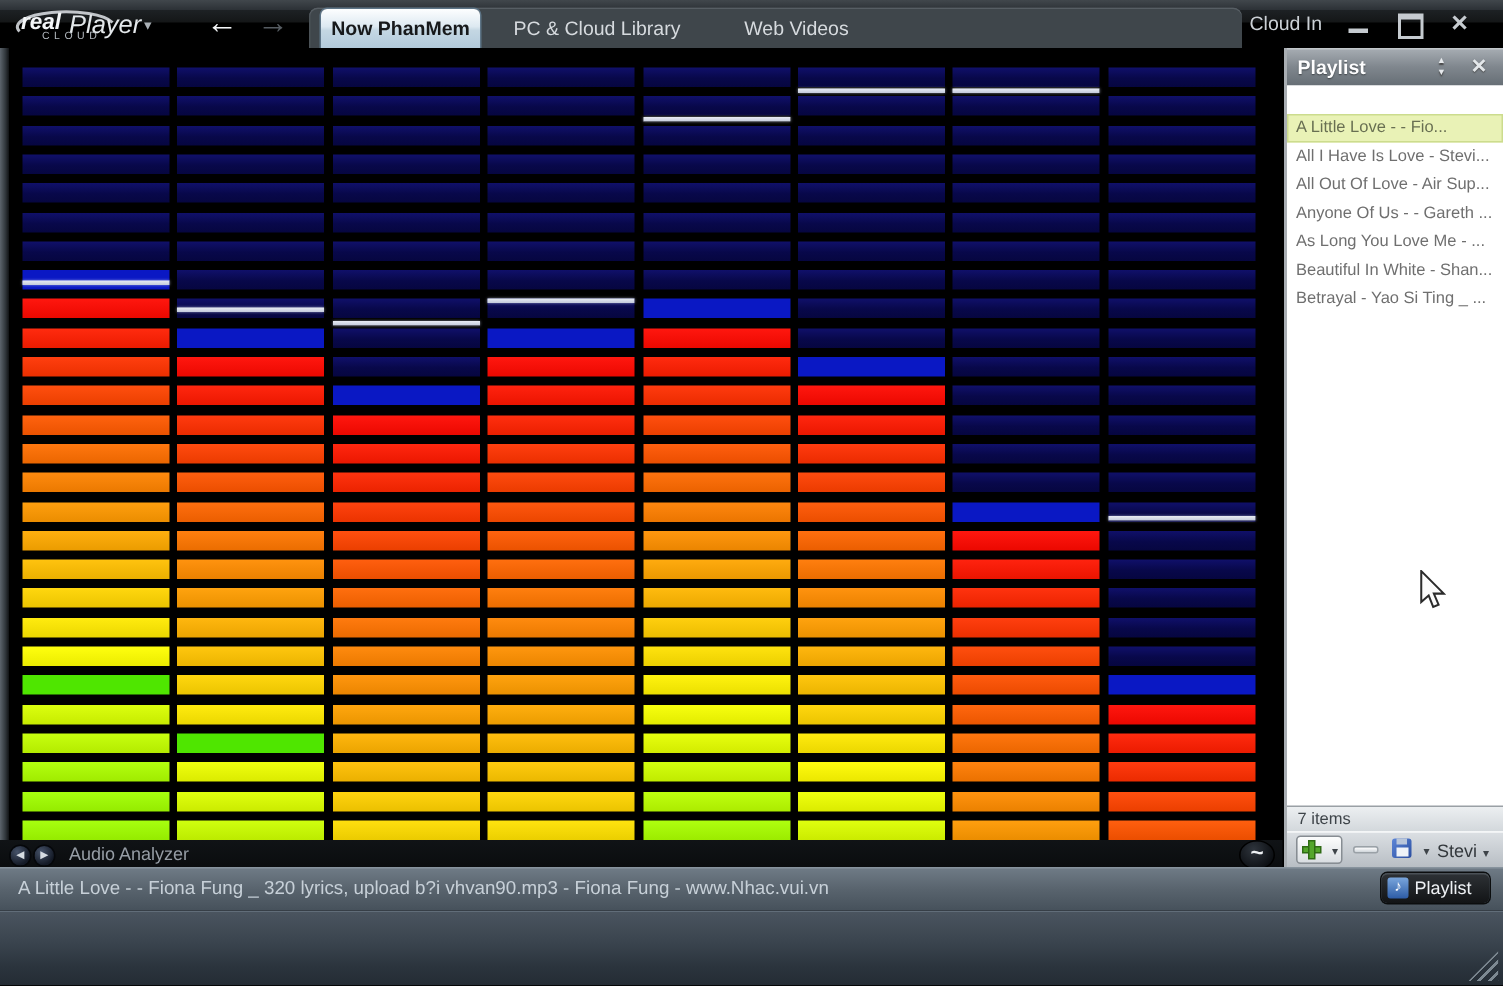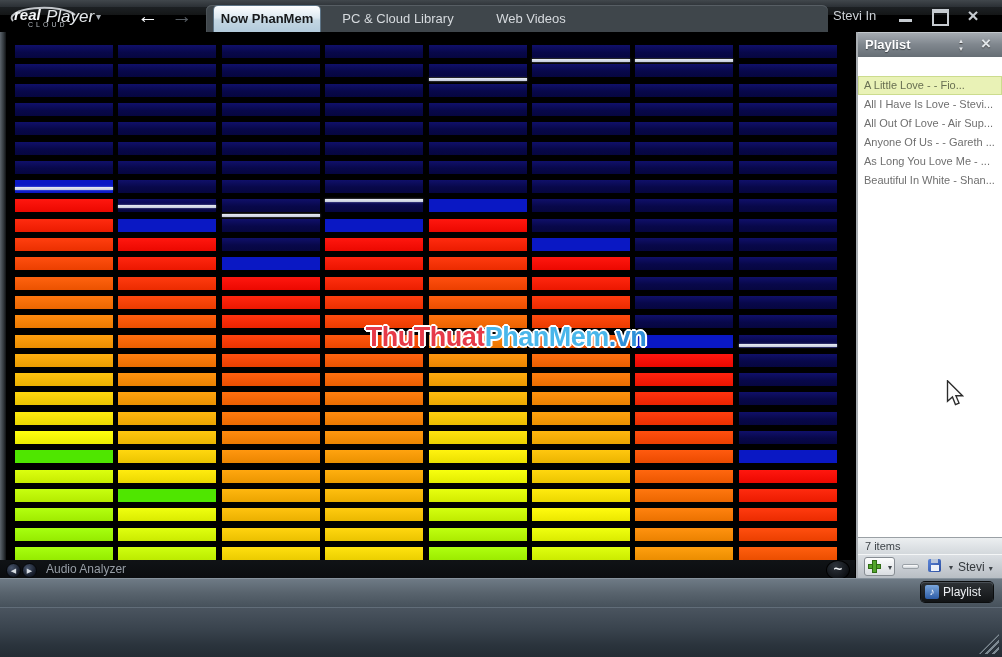--- a/index.html
+++ b/index.html
@@ -114,21 +114,21 @@
       <span class="logo-cloud">CLOUD</span>
       <span class="logo-caret">▾</span>
     </div>
     <div class="nav-btn nav-back"><span>←</span></div>
     <div class="nav-btn nav-fwd"><span>→</span></div>
     <div class="tabstrip">
       <div class="tab tab-active" style="left:8px;width:106px;">Now PhanMem</div>
       <div class="tab" style="left:114px;width:156px;">PC &amp; Cloud Library</div>
       <div class="tab" style="left:270px;width:110px;">Web Videos</div>
     </div>
-    <div class="signin">Stevi In</div>
+    <div class="signin">Cloud In</div>
     <div class="winbtn win-min">
         <span class="bar"></span>
       </div>
     <div class="winbtn win-max">
         <span class="box"></span>
       </div>
     <div class="winbtn win-close"><span>×</span></div>
   </div>
 
   <div class="viz">
@@ -368,23 +368,20 @@
           <div class="seg" style="top: 418.3px; background: rgb(10, 24, 196);"></div>
           <div class="seg" style="top: 437.6px; background: linear-gradient(rgb(255, 23, 15), rgb(235, 8, 0));"></div>
           <div class="seg" style="top: 456.9px; background: linear-gradient(rgb(255, 43, 15), rgb(235, 27, 0));"></div>
           <div class="seg" style="top: 476.2px; background: linear-gradient(rgb(255, 59, 15), rgb(235, 43, 0));"></div>
           <div class="seg" style="top: 495.5px; background: linear-gradient(rgb(255, 79, 15), rgb(235, 63, 0));"></div>
           <div class="seg" style="top: 514.8px; background: linear-gradient(rgb(255, 95, 15), rgb(235, 78, 0));"></div>
           <div class="peak" style="top: 312px; background: linear-gradient(rgb(232, 236, 244), rgb(195, 202, 219));"></div>
         </div>
       </div>
     <div class="viz-edge"></div>
-    <div class="watermark">
-      <span id="wm1" style="color: rgb(230, 58, 72);">ThuThuat</span><span id="wm2" style="color: rgb(73, 182, 234);">PhanMem</span><span id="wm3" style="color: rgb(47, 143, 216);">.vn</span>
-    </div>
   </div>
 
   <div class="anbar">
     <div class="an-circle" style="left:6px;"><span>◀</span></div>
     <div class="an-circle" style="left:22px;"><span>▶</span></div>
     <div class="an-label">Audio Analyzer</div>
     <div class="wave-btn"><span>~</span></div>
   </div>
 
   <div class="panel">
@@ -396,37 +393,39 @@
       </div>
       <div class="panel-close"><span>×</span></div>
     </div>
     <div class="pl-list">
         <div class="pl-item selected">A Little Love - - Fio...</div>
         <div class="pl-item">All I Have Is Love - Stevi...</div>
         <div class="pl-item">All Out Of Love - Air Sup...</div>
         <div class="pl-item">Anyone Of Us - - Gareth ...</div>
         <div class="pl-item">As Long You Love Me - ...</div>
         <div class="pl-item">Beautiful In White - Shan...</div>
+        <div class="pl-item">Betrayal - Yao Si Ting _ ...</div>
       </div>
     <div class="pl-count">7 items</div>
     <div class="pl-toolbar">
       <div class="tb-add">
         <span class="plus"></span>
         <span class="caret">▾</span>
       </div>
       <div class="tb-minus"></div>
       <div class="tb-save">
         <span class="floppy"></span>
         <span class="caret">▾</span>
       </div>
       <div class="tb-edit"><span>Stevi</span><span class="caret">▾</span></div>
     </div>
   </div>
 
   <div class="statusbar">
+    <div class="track-info">A Little Love - - Fiona Fung _ 320 lyrics, upload b?i vhvan90.mp3 - Fiona Fung - www.Nhac.vui.vn</div>
     <div class="pl-toggle">
       <span class="note-icon">♪</span>
       <span class="pl-toggle-label">Playlist</span>
     </div>
   </div>
 
   <div class="transport">
 
     <div class="grip"></div>
   </div>

